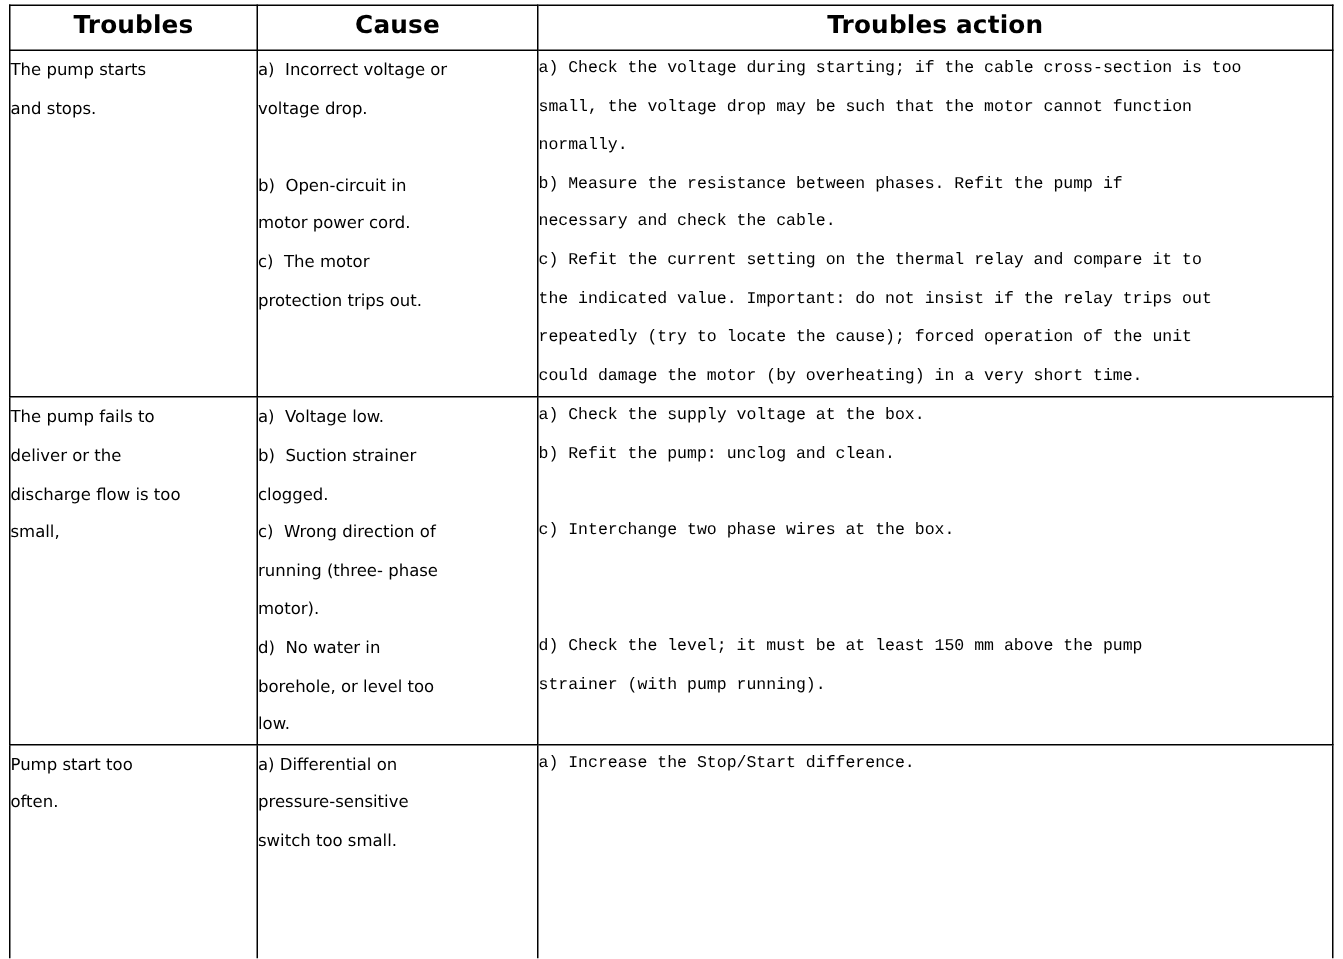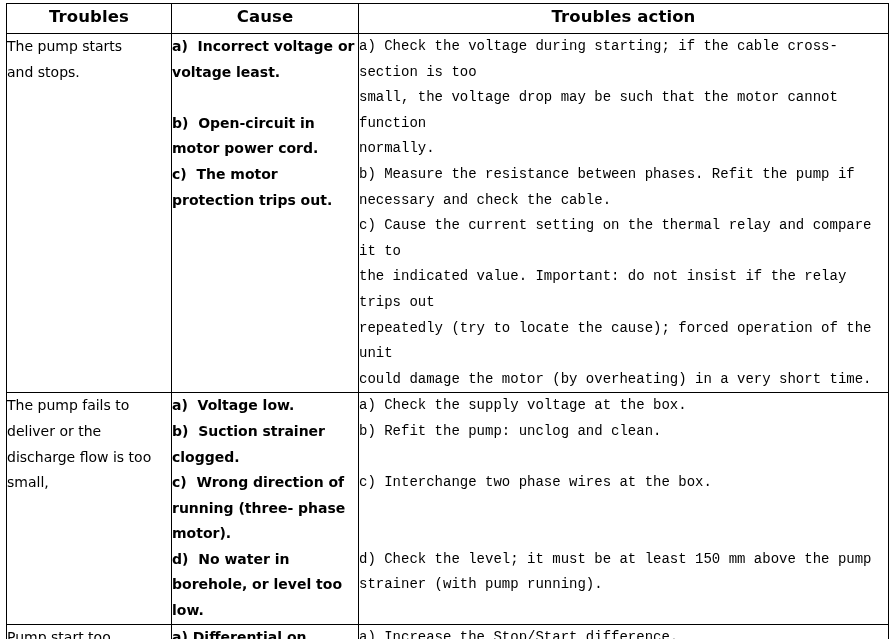--- a/index.html
+++ b/index.html
@@ -46,26 +46,26 @@
     font-weight: bold;
     font-size: 16.5px;
     line-height: 24px;
     height: 26px;
     padding: 1px 2px 2px 2px;
     letter-spacing: 0.1px;
   }
 
   
   td.cell {
-    font-size: 14px;
+    font-size: 11px;
     line-height: 25.6px;
     padding: 2px 3px 2px 5px;
   }
   td.cell-troubles { padding-left: 6px; }
-  td.cell-cause    { padding-left: 5px; font-weight: bold; }
+  td.cell-cause    { padding-left: 5px; }
   td.cell-remedial { padding-left: 5px; font-family: Liberation Mono, monospace; }
 
   .line {
     white-space: pre-wrap;
     word-wrap: break-word;
     margin: 0;
   }
   .line.blank {
     height: 25.6px;
   }
@@ -92,34 +92,34 @@
       </tr>
     </thead>
     <tbody>
       <tr class="body-row-1">
         <td class="cell cell-troubles">
             <div class="line">The pump starts</div>
             <div class="line">and stops.</div>
           </td>
         <td class="cell cell-cause">
             <div class="line">a)  Incorrect voltage or</div>
-            <div class="line">voltage least.</div>
+            <div class="line">voltage drop.</div>
             <div class="line blank">&nbsp;</div>
             <div class="line">b)  Open-circuit in</div>
             <div class="line">motor power cord.</div>
             <div class="line">c)  The motor</div>
             <div class="line">protection trips out.</div>
           </td>
         <td class="cell cell-remedial">
             <div class="line">a) Check the voltage during starting; if the cable cross-section is too</div>
             <div class="line">small, the voltage drop may be such that the motor cannot function</div>
             <div class="line">normally.</div>
             <div class="line">b) Measure the resistance between phases. Refit the pump if</div>
             <div class="line">necessary and check the cable.</div>
-            <div class="line">c) Cause the current setting on the thermal relay and compare it to</div>
+            <div class="line">c) Refit the current setting on the thermal relay and compare it to</div>
             <div class="line">the indicated value. Important: do not insist if the relay trips out</div>
             <div class="line">repeatedly (try to locate the cause); forced operation of the unit</div>
             <div class="line">could damage the motor (by overheating) in a very short time.</div>
           </td>
       </tr>
       <tr class="body-row-2">
         <td class="cell cell-troubles">
             <div class="line">The pump fails to</div>
             <div class="line">deliver or the</div>
             <div class="line">discharge flow is too</div>

